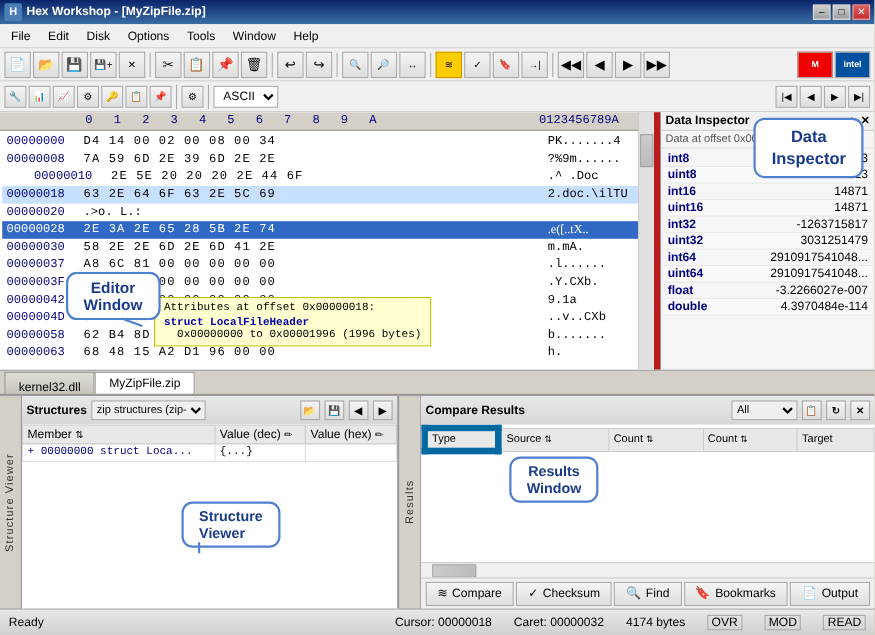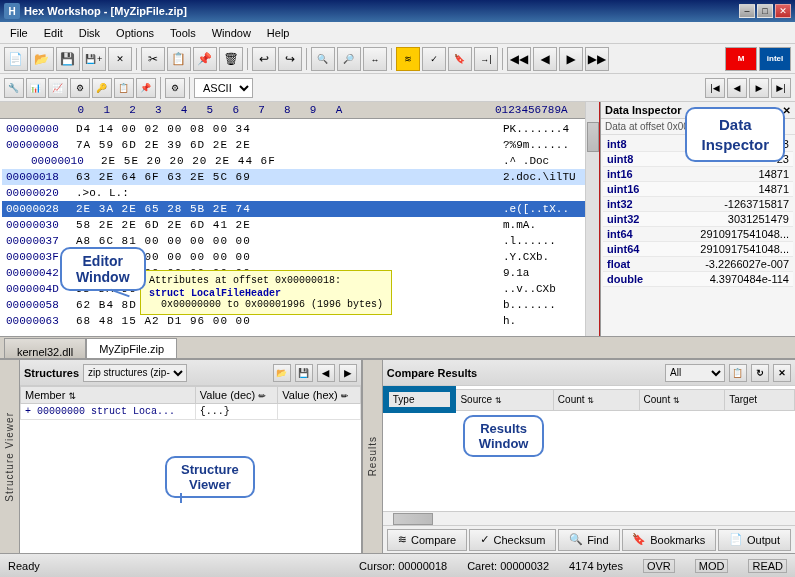--- a/index.html
+++ b/index.html
@@ -162,21 +162,21 @@
   <div class="toolbar-btn" style="width:20px; height:20px; font-size:9px;">◀</div>
   <div class="toolbar-btn" style="width:20px; height:20px; font-size:9px;">▶</div>
   <div class="toolbar-btn" style="width:20px; height:20px; font-size:9px;">▶|</div>
 </div>
 
 <div class="main-layout" style="display:flex; flex-direction:column; height:calc(577px - 22px - 22px - 30px - 28px - 24px);">
 
   <div class="top-section" style="display:flex; flex:1; min-height:0; position:relative;">
 
     <div class="editor-with-right" style="display:flex; flex:1; min-width:0; position:relative;">
-      <div class="editor-panel" style="flex:1; border-right:1px solid #b91c1c; background:white; overflow:hidden; position:relative;">
+      <div class="editor-panel" style="flex:1; border-right:6px solid #b91c1c; background:white; overflow:hidden; position:relative;">
 
         <div style="background:#d4d0c8; border-bottom:1px solid #999; padding:2px 4px; font-family:'Courier New',monospace; font-size:11px; display:flex;">
           <span style="width:65px; color:#000080; font-weight:bold;">&nbsp;</span>
           <span style="flex:1; color:#000080; letter-spacing:2px;">&nbsp;0&nbsp;&nbsp;1&nbsp;&nbsp;2&nbsp;&nbsp;3&nbsp;&nbsp;4&nbsp;&nbsp;5&nbsp;&nbsp;6&nbsp;&nbsp;7&nbsp;&nbsp;8&nbsp;&nbsp;9&nbsp;&nbsp;A</span>
           <span style="min-width:100px; color:#000080;">0123456789A</span>
         </div>
 
         <div class="hex-display" style="overflow-y:auto; height:calc(100% - 22px);">
           <div class="hex-row" style="display:flex; padding:0 4px;">
             <span class="hex-addr" style="color:#000080; width:70px; font-family:'Courier New',monospace; font-size:11px;">00000000</span>
@@ -198,21 +198,21 @@
             <span class="hex-bytes" style="font-family:'Courier New',monospace; font-size:11px; flex:1;">63 2E 64 6F 63 2E 5C 69&nbsp;</span>
             <span class="hex-ascii" style="font-family:'Courier New',monospace; font-size:11px; min-width:90px;">2.doc.\ilTU</span>
           </div>
           <div class="hex-row" style="display:flex; padding:0 4px;">
             <span class="hex-addr" style="color:#000080; width:70px; font-family:'Courier New',monospace; font-size:11px;">00000020</span>
             <span class="hex-ascii" style="font-family:'Courier New',monospace; font-size:11px; min-width:90px;">.&gt;o. L.:</span>
           </div>
           <div class="hex-row" style="display:flex; padding:0 4px; background:#316ac5;">
             <span class="hex-addr" style="color:white; width:70px; font-family:'Courier New',monospace; font-size:11px;">00000028</span>
             <span class="hex-bytes" style="font-family:'Courier New',monospace; font-size:11px; flex:1; color:white;">2E 3A 2E 65 28 5B 2E 74&nbsp;</span>
-            <span class="hex-ascii" style="font-family:Liberation Mono, monospace; font-size:11px; min-width:90px; color:white;margin-left:24px;">.e([..tX..</span>
+            <span class="hex-ascii" style="font-family:Liberation Serif, serif; font-size:11px; min-width:90px; color:white;margin-left:24px;">.e([..tX..</span>
           </div>
           <div class="hex-row" style="display:flex; padding:0 4px;">
             <span class="hex-addr" style="color:#000080; width:70px; font-family:'Courier New',monospace; font-size:11px;">00000030</span>
             <span class="hex-bytes" style="font-family:'Courier New',monospace; font-size:11px; flex:1;">58 2E 2E 6D 2E 6D 41 2E&nbsp;</span>
             <span class="hex-ascii" style="font-family:'Courier New',monospace; font-size:11px; min-width:90px;">m.mA.</span>
           </div>
           <div class="hex-row" style="display:flex; padding:0 4px;">
             <span class="hex-addr" style="color:#000080; width:70px; font-family:'Courier New',monospace; font-size:11px;">00000037</span>
             <span class="hex-bytes" style="font-family:'Courier New',monospace; font-size:11px; flex:1;">A8 6C 81 00 00 00 00 00&nbsp;</span>
             <span class="hex-ascii" style="font-family:'Courier New',monospace; font-size:11px; min-width:90px;">.l......</span>
@@ -376,21 +376,21 @@
           <tbody>
             <tr>
               <td style="font-family:'Courier New',monospace; font-size:10px; border:1px solid #e0e0e0; padding:2px 4px; color:#000080;">+ 00000000 struct Loca...</td>
               <td style="font-family:'Courier New',monospace; font-size:10px; border:1px solid #e0e0e0; padding:2px 4px;">{...}</td>
               <td style="font-family:'Courier New',monospace; font-size:10px; border:1px solid #e0e0e0; padding:2px 4px;"></td>
             </tr>
           </tbody>
         </table>
       </div>
 
-      <div style="position:absolute; left:145px; bottom:55px; background:white; border:2px solid #5080d0; border-radius:10px; padding:4px 14px; font-size:13px; font-weight:bold; color:#1a3a8a; text-align:center; z-index:100;">
+      <div style="position:absolute; left:145px; bottom:55px; background:white; border:2px solid #5080d0; border-radius:10px; padding:4px 14px; font-size:13px; font-weight:bold; color:#1a3a8a; text-align:left; z-index:100;">
         Structure<br>Viewer
       </div>
       <div style="position:absolute; left:160px; bottom:50px; width:2px; height:10px; background:#5080d0; z-index:100;"></div>
 
     </div>
 
     <div style="display:flex; flex-direction:row; width:20px; background:#d4d0c8; border-right:1px solid #999; align-items:center; justify-content:center;">
       <span style="writing-mode:vertical-rl; transform:rotate(180deg); font-size:10px; color:#333; white-space:nowrap; letter-spacing:1px;">Results</span>
     </div>
 

